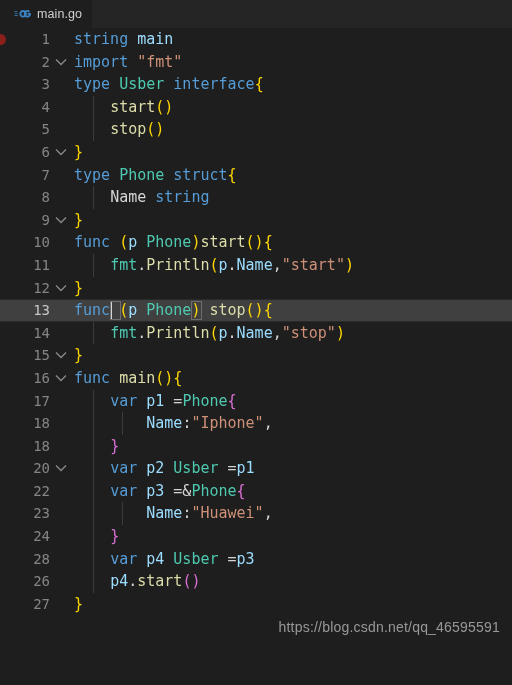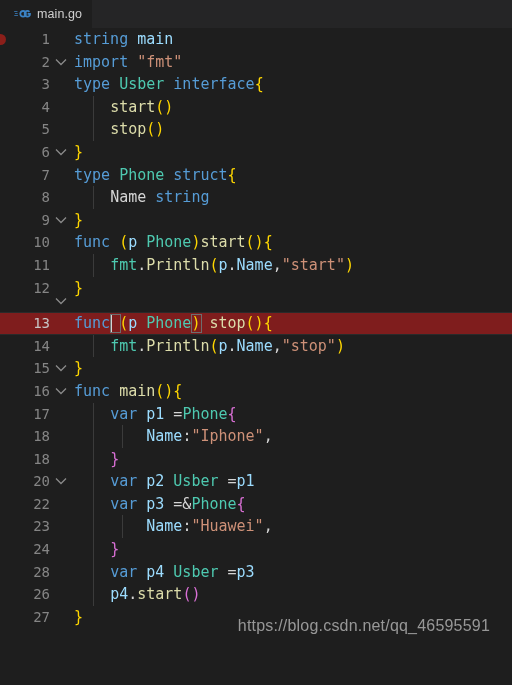--- a/index.html
+++ b/index.html
@@ -25,21 +25,21 @@
   .tab .fname{color:#cfcfcf;letter-spacing:.1px;}
   .tabrest{flex:1;background:#252526;}
   .go-icon{width:17px;height:12px;display:block;flex:0 0 auto;}
 
   
   .editor{position:absolute;left:0;top:28px;right:0;bottom:0;background:#1e1e1e;}
   .row{
     position:relative;height:22.6px;display:flex;align-items:center;
     font-size:15px;line-height:22.6px;white-space:pre;
   }
-  .row.active{background:#7f1d1d;box-shadow:inset 0 1px 0 #2a2a2a,inset 0 -1px 0 #2a2a2a;margin-top:13px;}
+  .row.active{background:#404040;box-shadow:inset 0 1px 0 #2a2a2a,inset 0 -1px 0 #2a2a2a;}
   .gutter{
     position:relative;width:50px;flex:0 0 50px;text-align:right;
     color:#858585;font-size:14px;padding-right:0;
   }
   .row.active .gutter{color:#c6c6c6;}
   .fold{
     width:22px;flex:0 0 22px;position:relative;color:#8a8a8a;
   }
   .fold svg{position:absolute;left:5px;top:7px;}
   .code{position:relative;flex:1;padding-left:2px;color:#d4d4d4;}
@@ -65,23 +65,23 @@
   .fn{color:#dcdcaa;}        
   .str{color:#ce9178;}       
   .var{color:#9cdcfe;}       
   .pl{color:#d4d4d4;}        
   .b1{color:#ffd700;}        
   .b2{color:#da70d6;}        
   .ns{color:#4ec9b0;text-align:right;}        
 
   
   .watermark{
-    position:absolute;right:22px;bottom:10px;
+    position:absolute;right:12px;bottom:10px;
     font-family:"Liberation Sans","DejaVu Sans",sans-serif;
-    font-size:16px;color:#b9b9b9;opacity:.78;letter-spacing:.2px;
+    font-size:14px;color:#b9b9b9;opacity:.78;letter-spacing:.2px;
   }
 </style>
 </head>
 <body>
 
 <div id="app">
 
   <div class="tabbar">
     <div class="tab">
       <span class="go-icon">

